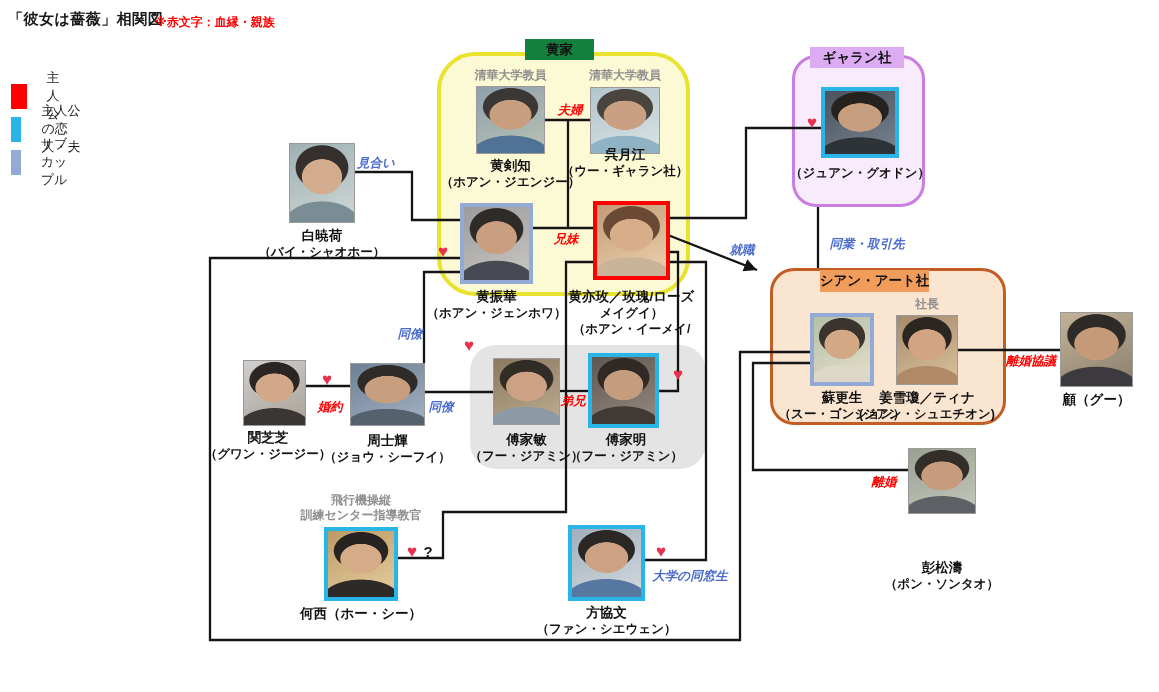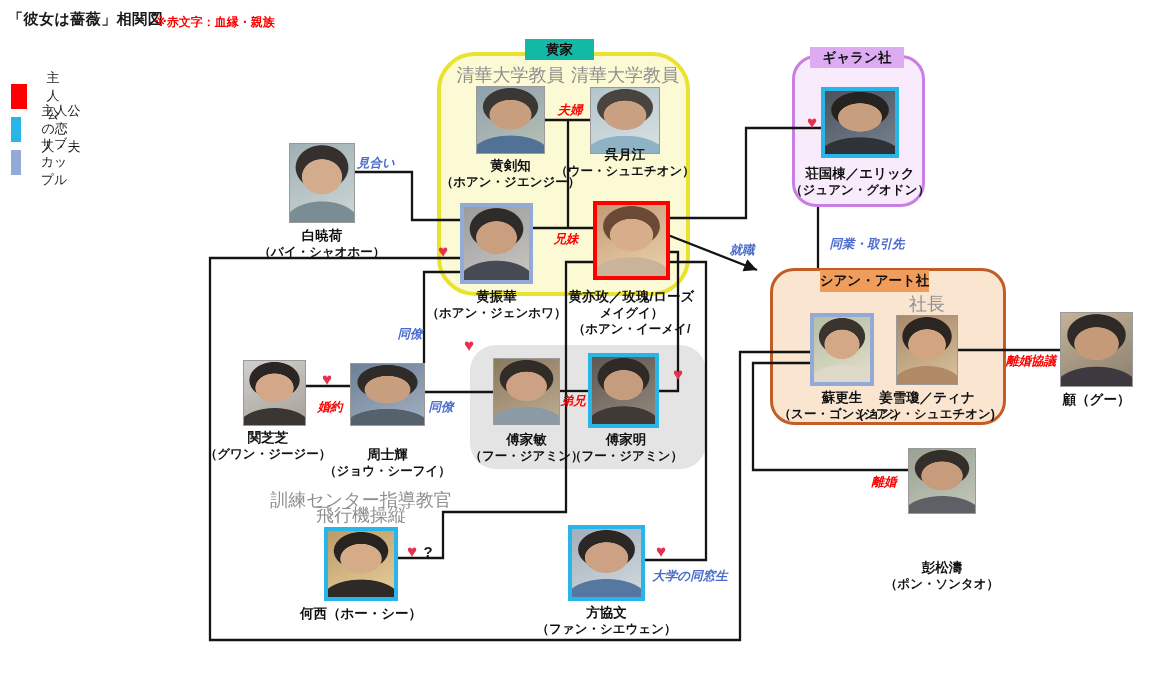--- a/index.html
+++ b/index.html
@@ -11,21 +11,21 @@
   .legend-row{position:absolute;left:11px;display:flex;align-items:center;gap:20px;height:26px;}
   .swatch{display:inline-block;width:26px;height:25px;}
   .legend-label{font-size:13px;color:#1a1a1a;}
   .group{position:absolute;box-sizing:border-box;z-index:1;}
   .gtab{position:absolute;box-sizing:border-box;display:flex;align-items:center;justify-content:center;font-weight:bold;font-size:13.5px;color:#111;z-index:1;white-space:nowrap;}
   svg.wires{position:absolute;left:0;top:0;z-index:2;pointer-events:none;}
   .photo{position:absolute;box-sizing:border-box;z-index:3;}
   .pname{position:absolute;text-align:center;z-index:3;color:#111;font-weight:bold;}
   .pname .l0{font-size:13.5px;line-height:17px;white-space:nowrap;}
   .pname .ln{font-size:12.5px;line-height:16px;white-space:nowrap;}
-  .prole{position:absolute;text-align:center;z-index:3;color:#8f8f8f;font-size:18px;line-height:15px;font-weight:normal;}
+  .prole{position:absolute;text-align:center;z-index:3;color:#8f8f8f;font-size:12px;line-height:15px;font-weight:bold;}
   .prole div{white-space:nowrap;}
   .rlabel{position:absolute;transform:translate(-50%,-50%);font-size:12.5px;font-style:italic;font-weight:bold;white-space:nowrap;z-index:4;}
   .rlabel.black{font-style:normal;font-size:15px;}
   .heart{position:absolute;transform:translate(-50%,-50%);font-size:17px;line-height:17px;z-index:5;}
 </style>
 </head>
 <body>
 
 <div id="canvas">
   <div class="page-title">「彼女は薔薇」相関図</div>
@@ -39,21 +39,21 @@
     <div class="legend-row" style="top:116px">
       <span class="swatch" style="background: rgb(41, 181, 232);"></span>
       <span class="legend-label">主人公の恋人・夫</span>
     </div>
     <div class="legend-row" style="top:149px">
       <span class="swatch" style="background: rgb(147, 169, 214);"></span>
       <span class="legend-label">サブカップル</span>
     </div>
   </div>
 <div class="group" style="left: 437px; top: 52px; width: 253px; height: 244px; background: rgb(252, 249, 213); border-radius: 38px; border: 4px solid rgb(233, 227, 47);"></div>
-    <div class="gtab" style="left: 525px; top: 39px; width: 69px; height: 21px; background: #14b8a6;">
+    <div class="gtab" style="left: 525px; top: 39px; width: 69px; height: 21px; background: #15803d;">
       <span>黄家</span>
     </div>
     <div class="group" style="left: 792px; top: 55px; width: 133px; height: 152px; background: rgb(247, 235, 252); border-radius: 24px; border: 3px solid rgb(200, 126, 226);"></div>
     <div class="gtab" style="left: 810px; top: 47px; width: 94px; height: 21px; background: rgb(220, 171, 242);">
       <span>ギャラン社</span>
     </div>
     <div class="group" style="left: 770px; top: 268px; width: 236px; height: 157px; background: rgb(250, 229, 209); border-radius: 24px; border: 3px solid rgb(195, 93, 38);"></div>
     <div class="gtab" style="left: 820px; top: 270px; width: 109px; height: 22px; background: rgb(240, 157, 92);">
       <span>シアン・アート社</span>
     </div>
@@ -90,36 +90,35 @@
     <div class="pname" style="left: 395.5px; top: 157px; width: 230px;">
       <div class="l0">黄剣知</div>
       <div class="ln">（ホアン・ジエンジー）</div>
     </div>
     <div class="photo" style="left: 590px; top: 87px; width: 70px; height: 67px; border: 1px solid rgb(154, 154, 154); background: radial-gradient(60% 30% at 50% 103%, rgb(143, 179, 196) 96%, rgba(0, 0, 0, 0)), radial-gradient(32% 23% at 50% 42%, rgb(201, 160, 129) 96%, rgba(0, 0, 0, 0)), radial-gradient(42% 29% at 50% 30%, rgb(74, 68, 63) 96%, rgba(0, 0, 0, 0)), linear-gradient(155deg, rgb(179, 197, 205), rgb(217, 226, 226));"></div>
     <div class="prole" style="left: 505px; top: 68px; width: 240px;">
       <div>清華大学教員</div>
     </div>
     <div class="pname" style="left: 510px; top: 146px; width: 230px;">
       <div class="l0">呉月江</div>
-      <div class="ln">（ウー・シュエチオン）</div>
+      <div class="ln">（ウー・ギャラン社）</div>
     </div>
     <div class="photo" style="left: 460px; top: 203px; width: 73px; height: 81px; border: 4px solid rgb(147, 169, 214); background: radial-gradient(60% 30% at 50% 103%, rgb(71, 74, 82) 96%, rgba(0, 0, 0, 0)), radial-gradient(32% 23% at 50% 42%, rgb(201, 159, 128) 96%, rgba(0, 0, 0, 0)), radial-gradient(42% 29% at 50% 30%, rgb(47, 43, 41) 96%, rgba(0, 0, 0, 0)), linear-gradient(155deg, rgb(155, 155, 158), rgb(202, 200, 194));"></div>
     <div class="pname" style="left: 381.5px; top: 288px; width: 230px;">
       <div class="l0">黄振華</div>
       <div class="ln">（ホアン・ジェンホワ）</div>
     </div>
     <div class="photo" style="left: 593px; top: 201px; width: 77px; height: 79px; border: 4px solid rgb(255, 0, 0); background: radial-gradient(60% 30% at 50% 103%, rgb(201, 180, 154) 96%, rgba(0, 0, 0, 0)), radial-gradient(32% 23% at 50% 42%, rgb(216, 173, 138) 96%, rgba(0, 0, 0, 0)), radial-gradient(42% 29% at 50% 30%, rgb(107, 74, 53) 96%, rgba(0, 0, 0, 0)), linear-gradient(155deg, rgb(195, 154, 118), rgb(236, 211, 174));"></div>
     <div class="pname" style="left: 516.5px; top: 288px; width: 230px;">
       <div class="l0">黄亦玫／玫瑰/ローズ</div>
       <div class="ln">メイグイ）</div>
       <div class="ln">（ホアン・イーメイ/</div>
     </div>
     <div class="photo" style="left: 821px; top: 87px; width: 78px; height: 71px; border: 4px solid rgb(41, 181, 232); background: radial-gradient(60% 30% at 50% 103%, rgb(46, 51, 56) 96%, rgba(0, 0, 0, 0)), radial-gradient(32% 23% at 50% 42%, rgb(199, 158, 126) 96%, rgba(0, 0, 0, 0)), radial-gradient(42% 29% at 50% 30%, rgb(38, 34, 31) 96%, rgba(0, 0, 0, 0)), linear-gradient(155deg, rgb(74, 83, 94), rgb(119, 131, 144));"></div>
     <div class="pname" style="left: 745px; top: 165px; width: 230px;">
-      <div class="l0">荘国棟／エリック</div>
       <div class="ln">（ジュアン・グオドン）</div>
     </div>
     <div class="photo" style="left: 810px; top: 313px; width: 64px; height: 73px; border: 4px solid rgb(147, 169, 214); background: radial-gradient(60% 30% at 50% 103%, rgb(221, 216, 200) 96%, rgba(0, 0, 0, 0)), radial-gradient(32% 23% at 50% 42%, rgb(210, 168, 134) 96%, rgba(0, 0, 0, 0)), radial-gradient(42% 29% at 50% 30%, rgb(58, 51, 46) 96%, rgba(0, 0, 0, 0)), linear-gradient(155deg, rgb(180, 191, 168), rgb(230, 223, 201));"></div>
     <div class="pname" style="left: 727px; top: 389px; width: 230px;">
       <div class="l0">蘇更生</div>
       <div class="ln">（スー・ゴンション）</div>
     </div>
     <div class="photo" style="left: 896px; top: 315px; width: 62px; height: 70px; border: 1px solid rgb(154, 154, 154); background: radial-gradient(60% 30% at 50% 103%, rgb(176, 138, 102) 96%, rgba(0, 0, 0, 0)), radial-gradient(32% 23% at 50% 42%, rgb(211, 164, 130) 96%, rgba(0, 0, 0, 0)), radial-gradient(42% 29% at 50% 30%, rgb(44, 38, 35) 96%, rgba(0, 0, 0, 0)), linear-gradient(155deg, rgb(166, 138, 108), rgb(220, 194, 156));"></div>
     <div class="prole" style="left: 807px; top: 297px; width: 240px;">
       <div>社長</div>
@@ -136,38 +135,38 @@
     <div class="pname" style="left: 827px; top: 518px; width: 230px; margin-top: 41px;">
       <div class="l0">彭松濤</div>
       <div class="ln">（ポン・ソンタオ）</div>
     </div>
     <div class="photo" style="left: 243px; top: 360px; width: 63px; height: 66px; border: 1px solid rgb(154, 154, 154); background: radial-gradient(60% 30% at 50% 103%, rgb(58, 54, 52) 96%, rgba(0, 0, 0, 0)), radial-gradient(32% 23% at 50% 42%, rgb(210, 168, 137) 96%, rgba(0, 0, 0, 0)), radial-gradient(42% 29% at 50% 30%, rgb(43, 38, 36) 96%, rgba(0, 0, 0, 0)), linear-gradient(155deg, rgb(207, 207, 207), rgb(168, 160, 150));"></div>
     <div class="pname" style="left: 153px; top: 429px; width: 230px;">
       <div class="l0">関芝芝</div>
       <div class="ln">（グワン・ジージー）</div>
     </div>
     <div class="photo" style="left: 350px; top: 363px; width: 75px; height: 63px; border: 1px solid rgb(154, 154, 154); background: radial-gradient(60% 30% at 50% 103%, rgb(86, 97, 110) 96%, rgba(0, 0, 0, 0)), radial-gradient(32% 23% at 50% 42%, rgb(199, 158, 126) 96%, rgba(0, 0, 0, 0)), radial-gradient(42% 29% at 50% 30%, rgb(47, 43, 40) 96%, rgba(0, 0, 0, 0)), linear-gradient(155deg, rgb(110, 128, 150), rgb(163, 178, 194));"></div>
-    <div class="pname" style="left: 272.5px; top: 446px; width: 230px;">
+    <div class="pname" style="left: 272.5px; top: 432px; width: 230px;">
       <div class="l0">周士輝</div>
       <div class="ln">（ジョウ・シーフイ）</div>
     </div>
     <div class="photo" style="left: 493px; top: 358px; width: 67px; height: 67px; border: 1px solid rgb(154, 154, 154); background: radial-gradient(60% 30% at 50% 103%, rgb(140, 154, 166) 96%, rgba(0, 0, 0, 0)), radial-gradient(32% 23% at 50% 42%, rgb(205, 161, 131) 96%, rgba(0, 0, 0, 0)), radial-gradient(42% 29% at 50% 30%, rgb(50, 44, 39) 96%, rgba(0, 0, 0, 0)), linear-gradient(155deg, rgb(138, 120, 95), rgb(191, 174, 146));"></div>
     <div class="pname" style="left: 411.5px; top: 431px; width: 230px;">
       <div class="l0">傅家敏</div>
       <div class="ln">（フー・ジアミン）</div>
     </div>
     <div class="photo" style="left: 588px; top: 353px; width: 71px; height: 75px; border: 4px solid rgb(41, 181, 232); background: radial-gradient(60% 30% at 50% 103%, rgb(63, 58, 54) 96%, rgba(0, 0, 0, 0)), radial-gradient(32% 23% at 50% 42%, rgb(198, 156, 126) 96%, rgba(0, 0, 0, 0)), radial-gradient(42% 29% at 50% 30%, rgb(47, 42, 38) 96%, rgba(0, 0, 0, 0)), linear-gradient(155deg, rgb(95, 87, 81), rgb(148, 138, 128));"></div>
     <div class="pname" style="left: 511px; top: 431px; width: 230px;">
       <div class="l0">傅家明</div>
       <div class="ln">（フー・ジアミン）</div>
     </div>
     <div class="photo" style="left: 324px; top: 527px; width: 74px; height: 74px; border: 4px solid rgb(41, 181, 232); background: radial-gradient(60% 30% at 50% 103%, rgb(46, 42, 40) 96%, rgba(0, 0, 0, 0)), radial-gradient(32% 23% at 50% 42%, rgb(214, 172, 136) 96%, rgba(0, 0, 0, 0)), radial-gradient(42% 29% at 50% 30%, rgb(39, 35, 32) 96%, rgba(0, 0, 0, 0)), linear-gradient(155deg, rgb(189, 154, 102), rgb(230, 207, 158));"></div>
     <div class="prole" style="left: 241px; top: 493px; width: 240px;">
+      <div>飛行機操縦</div>
       <div>訓練センター指導教官</div>
-      <div>飛行機操縦</div>
     </div>
     <div class="pname" style="left: 246px; top: 605px; width: 230px;">
       <div class="l0">何西（ホー・シー）</div>
     </div>
     <div class="photo" style="left: 568px; top: 525px; width: 77px; height: 76px; border: 4px solid rgb(41, 181, 232); background: radial-gradient(60% 30% at 50% 103%, rgb(85, 119, 160) 96%, rgba(0, 0, 0, 0)), radial-gradient(32% 23% at 50% 42%, rgb(205, 161, 131) 96%, rgba(0, 0, 0, 0)), radial-gradient(42% 29% at 50% 30%, rgb(43, 39, 36) 96%, rgba(0, 0, 0, 0)), linear-gradient(155deg, rgb(162, 175, 188), rgb(211, 218, 222));"></div>
     <div class="pname" style="left: 491.5px; top: 604px; width: 230px;">
       <div class="l0">方協文</div>
       <div class="ln">（ファン・シエウェン）</div>
     </div>
     <div class="rlabel" style="left: 376px; top: 163px; color: rgb(74, 107, 204);">見合い</div>

